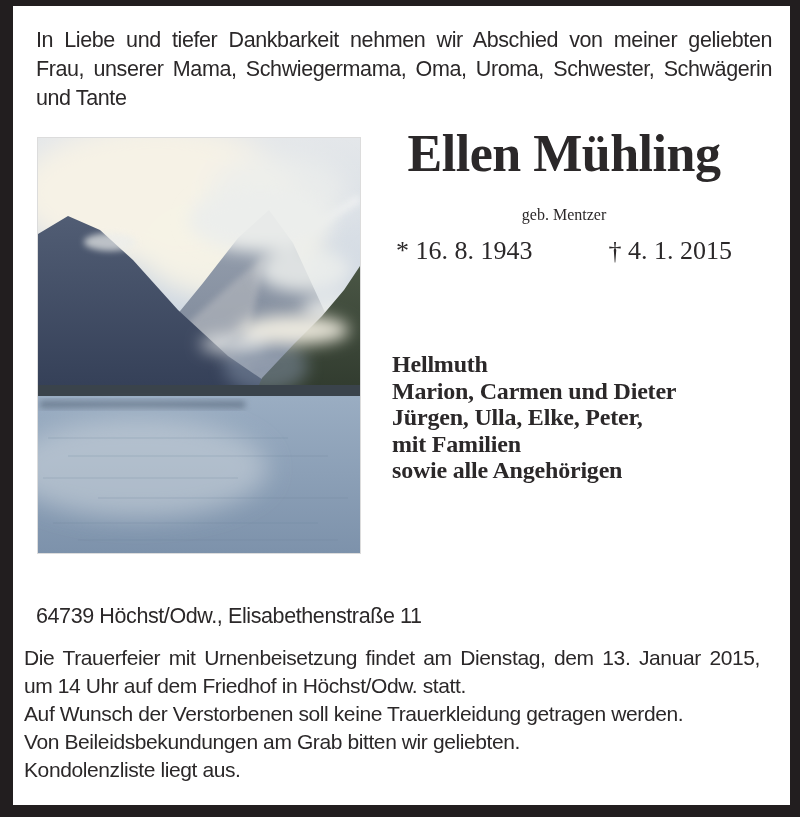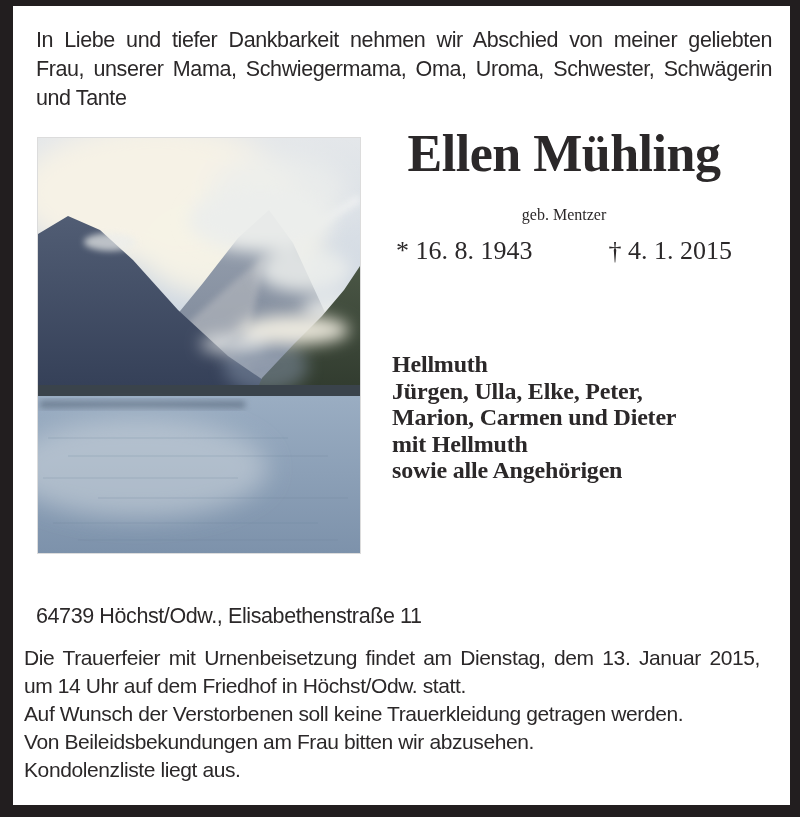--- a/index.html
+++ b/index.html
@@ -145,27 +145,27 @@
   <div class="name">Ellen Mühling</div>
   <div class="maiden">geb. Mentzer</div>
   <div class="dates">
     <span>* 16. 8. 1943</span>
     <span>† 4. 1. 2015</span>
   </div>
 </div>
 
 <div class="mourners">
   <div>Hellmuth</div>
+  <div>Marion, Carmen und Dieter</div>
   <div>Jürgen, Ulla, Elke, Peter,</div>
-  <div>Marion, Carmen und Dieter</div>
-  <div>mit Hellmuth</div>
+  <div>mit Familien</div>
   <div>sowie alle Angehörigen</div>
 </div>
 
 <div class="address condensed">64739 Höchst/Odw., Elisabethenstraße 11</div>
 
 <div class="details">
   <div class="jline">Die Trauerfeier mit Urnenbeisetzung findet am Dienstag, dem 13. Januar 2015,</div>
   <div>um 14 Uhr auf dem Friedhof in Höchst/Odw. statt.</div>
   <div>Auf Wunsch der Verstorbenen soll keine Trauerkleidung getragen werden.</div>
-  <div>Von Beileidsbekundungen am Frau bitten wir abzusehen.</div>
+  <div>Von Beileidsbekundungen am Grab bitten wir geliebten.</div>
   <div>Kondolenzliste liegt aus.</div>
 </div>
 
 </body></html>

